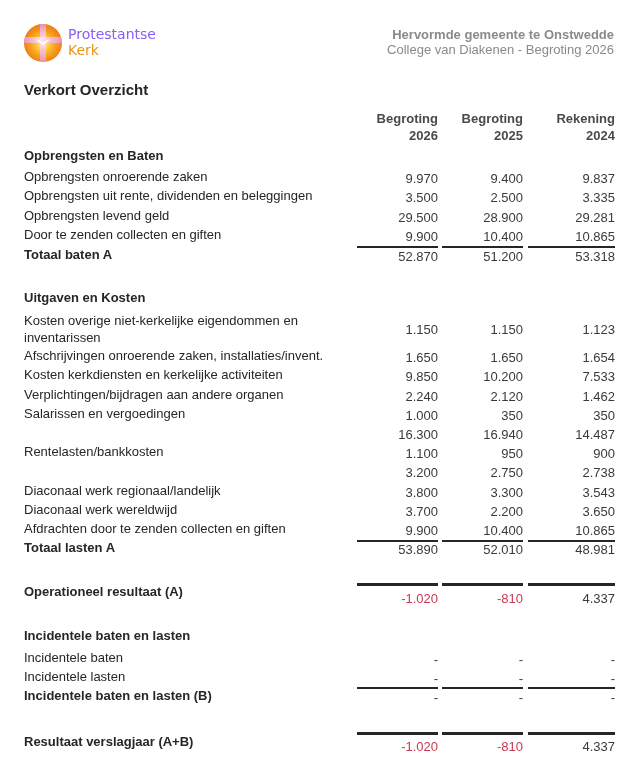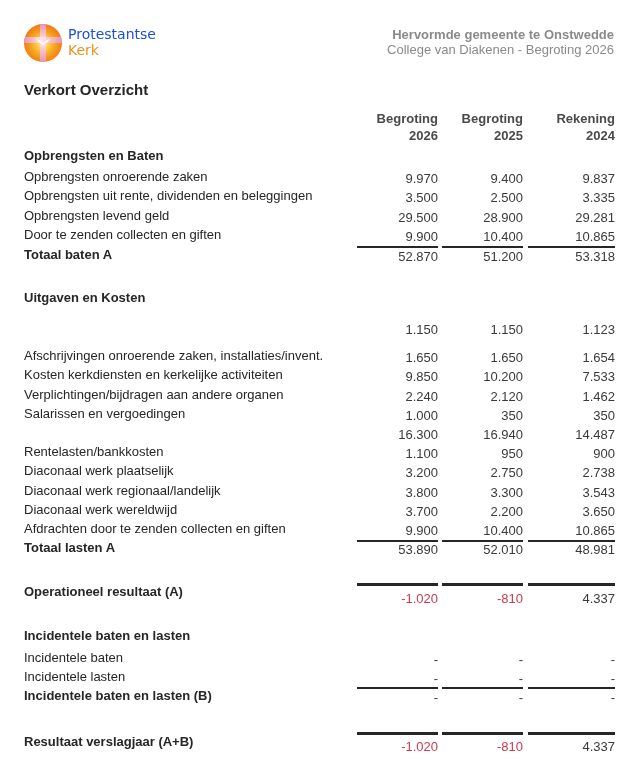--- a/index.html
+++ b/index.html
@@ -8,21 +8,21 @@
 
   .logo { position: absolute; left: 24px; top: 24px; width: 38px; height: 38px; border-radius: 50%;
     background: radial-gradient(circle at 50% 52%, #fff6c0 0%, #ffd24a 18%, #f7a21b 45%, #ee7418 75%, #e45a17 100%);
     overflow: hidden; }
   .logo .cross-v { position: absolute; left: 16px; top: 0; width: 6px; height: 38px;
     background: linear-gradient(180deg, rgba(230,150,200,0.9), rgba(255,230,240,0.9) 45%, rgba(230,150,200,0.9)); }
   .logo .cross-h { position: absolute; left: 0; top: 13px; width: 38px; height: 6px;
     background: linear-gradient(90deg, rgba(230,150,200,0.9), rgba(255,230,240,0.9) 45%, rgba(230,150,200,0.9)); }
   .logo .dove { position: absolute; left: 12px; top: 14px; width: 14px; height: 8px; }
   .logo-text { position: absolute; left: 68px; top: 26px; font-family: "DejaVu Sans", sans-serif; font-size: 14px; line-height: 16px; }
-  .logo-text .l1 { color: #1d4ed8; display: block; }
+  .logo-text .l1 { color: #8b5cf6; display: block; }
   .logo-text .l2 { color: #e8931b; display: block; }
 
   .header-right { position: absolute; right: 19px; top: 27px; text-align: right; color: #8a8a8a; font-size: 13px; line-height: 15px; }
   .header-right .h1 { font-weight: bold; display: block; }
   .header-right .h2 { display: block; }
 
   .page-title { position: absolute; left: 24px; top: 81px; font-size: 15px; font-weight: bold; color: #262626; }
 
   .colhead { position: absolute; top: 110px; font-size: 13px; font-weight: bold; text-align: right; line-height: 17px; color: #4a4a4a; }
 
@@ -117,20 +117,21 @@
   <span class="v c1">52.870</span>
   <span class="v c2">51.200</span>
   <span class="v c3">53.318</span>
 </div>
 
 <div class="row section" style="top:289px;">
   <span class="label">Uitgaven en Kosten</span>
 </div>
 
 <div class="row two-line" style="top:312px;">
+  <span class="label">Kosten overige niet-kerkelijke eigendommen en inventarissen</span>
   <span class="v c1">1.150</span>
   <span class="v c2">1.150</span>
   <span class="v c3">1.123</span>
 </div>
 <div class="row" style="top:347px;">
   <span class="label">Afschrijvingen onroerende zaken, installaties/invent.</span>
   <span class="v c1">1.650</span>
   <span class="v c2">1.650</span>
   <span class="v c3">1.654</span>
 </div>
@@ -157,21 +158,20 @@
   <span class="v c2">16.940</span>
   <span class="v c3">14.487</span>
 </div>
 <div class="row" style="top:443px;">
   <span class="label">Rentelasten/bankkosten</span>
   <span class="v c1">1.100</span>
   <span class="v c2">950</span>
   <span class="v c3">900</span>
 </div>
 <div class="row" style="top:462px;">
-  <span class="label">Diaconaal werk plaatselijk</span>
   <span class="v c1">3.200</span>
   <span class="v c2">2.750</span>
   <span class="v c3">2.738</span>
 </div>
 <div class="row" style="top:482px;">
   <span class="label">Diaconaal werk regionaal/landelijk</span>
   <span class="v c1">3.800</span>
   <span class="v c2">3.300</span>
   <span class="v c3">3.543</span>
 </div>

